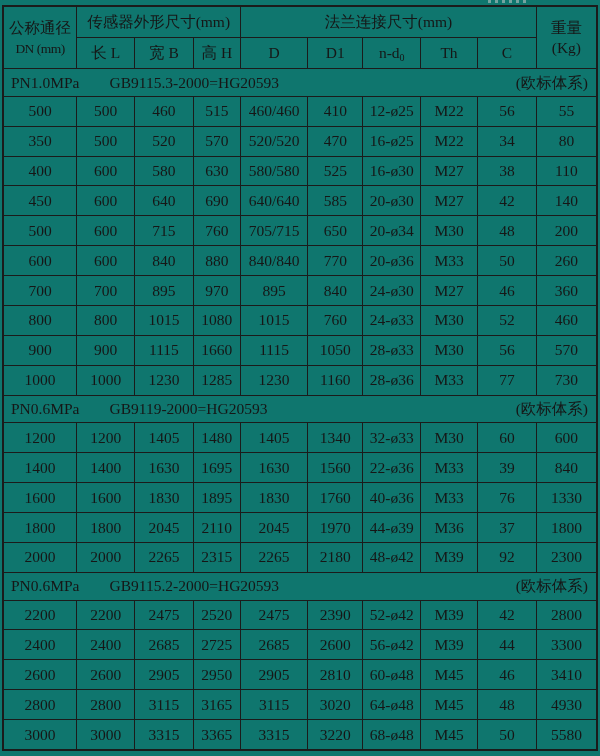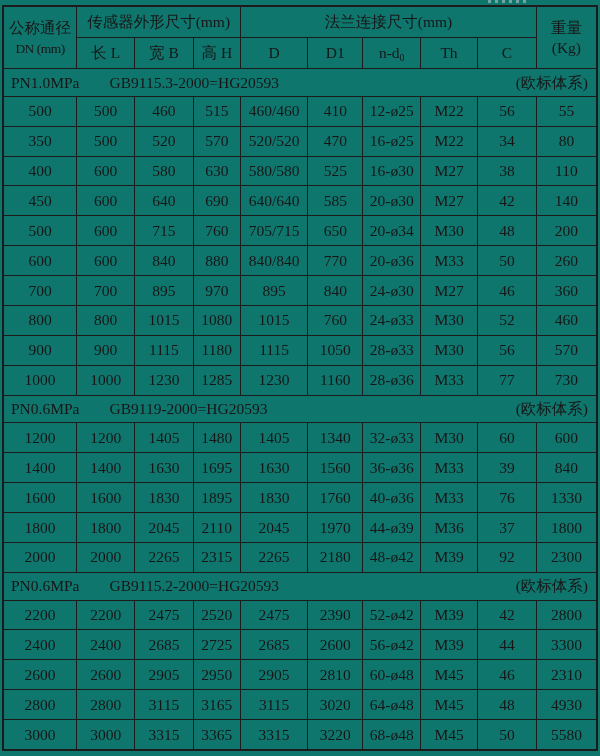--- a/index.html
+++ b/index.html
@@ -219,21 +219,21 @@
           <td>760</td>
           <td>24-ø33</td>
           <td>M30</td>
           <td>52</td>
           <td>460</td>
         </tr>
         <tr class="data-row">
           <td>900</td>
           <td>900</td>
           <td>1115</td>
-          <td>1180</td>
+          <td>1660</td>
           <td>1115</td>
           <td>1050</td>
           <td>28-ø33</td>
           <td>M30</td>
           <td>56</td>
           <td>570</td>
         </tr>
         <tr class="data-row">
           <td>1000</td>
           <td>1000</td>
@@ -267,21 +267,21 @@
           <td>60</td>
           <td>600</td>
         </tr>
         <tr class="data-row">
           <td>1400</td>
           <td>1400</td>
           <td>1630</td>
           <td>1695</td>
           <td>1630</td>
           <td>1560</td>
-          <td>36-ø36</td>
+          <td>22-ø36</td>
           <td>M33</td>
           <td>39</td>
           <td>840</td>
         </tr>
         <tr class="data-row">
           <td>1600</td>
           <td>1600</td>
           <td>1830</td>
           <td>1895</td>
           <td>1830</td>
@@ -351,21 +351,21 @@
         <tr class="data-row">
           <td>2600</td>
           <td>2600</td>
           <td>2905</td>
           <td>2950</td>
           <td>2905</td>
           <td>2810</td>
           <td>60-ø48</td>
           <td>M45</td>
           <td>46</td>
-          <td>2310</td>
+          <td>3410</td>
         </tr>
         <tr class="data-row">
           <td>2800</td>
           <td>2800</td>
           <td>3115</td>
           <td>3165</td>
           <td>3115</td>
           <td>3020</td>
           <td>64-ø48</td>
           <td>M45</td>

